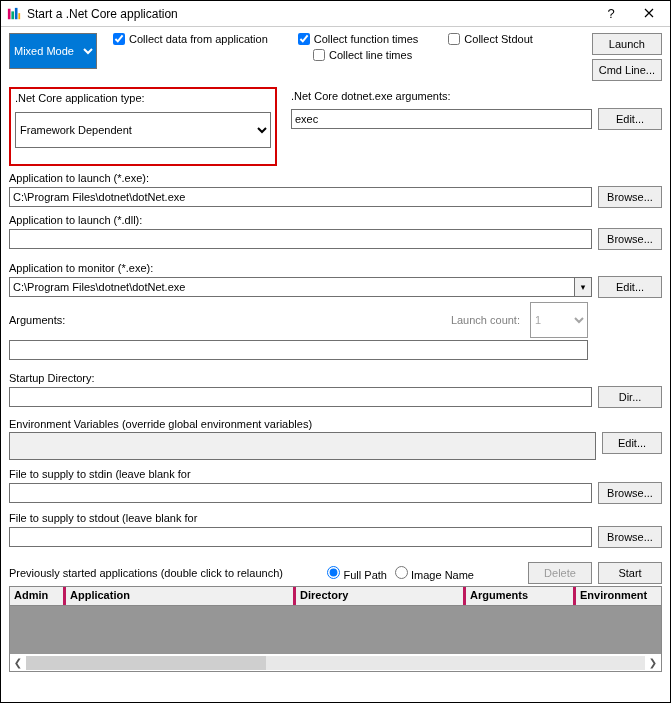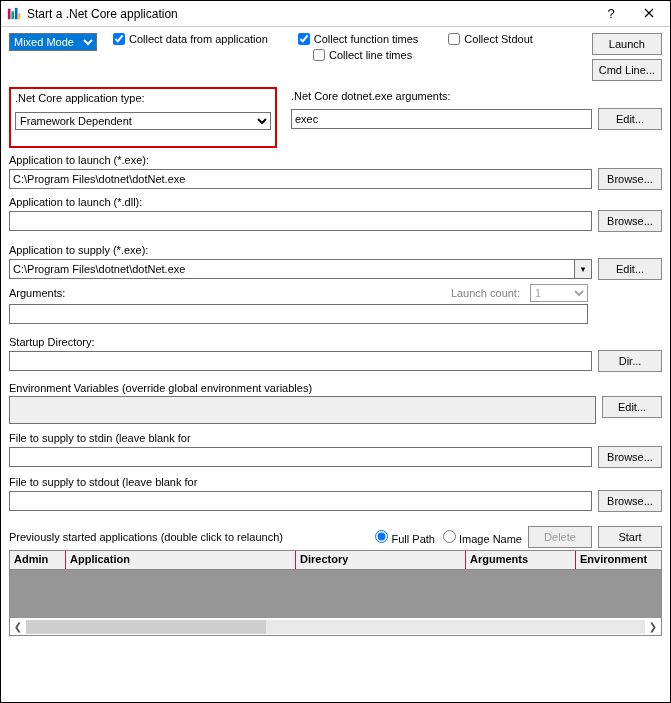--- a/index.html
+++ b/index.html
@@ -3,39 +3,39 @@
 <meta charset="utf-8">
 <style>
 * { box-sizing: border-box; margin: 0; padding: 0; }
 body { font-family: "Segoe UI", Tahoma, sans-serif; font-size: 11px; background: #fff; width: 671px; height: 703px; border: 1px solid #000; overflow: hidden; }
 .titlebar { display: flex; align-items: center; height: 26px; padding: 0 2px 0 6px; border-bottom: 1px solid #ccc; }
 .titlebar .icon { width: 14px; height: 14px; margin-right: 6px; }
 .titlebar .title { flex: 1; font-size: 12px; }
 .titlebar .btn { width: 38px; height: 24px; text-align: center; line-height: 24px; font-size: 13px; cursor: default; }
 .content { padding: 6px 8px; }
 .row { display: flex; align-items: center; gap: 6px; margin-bottom: 4px; }
-select { font-size: 11px; height: 18px; border: 1px solid #707070; background: #fff; }
+select { font-size: 11px; height: 36px; border: 1px solid #707070; background: #fff; }
 select.mode { background: #0078d7; color: #fff; width: 88px; font-weight: normal; }
 .chklabel { display: flex; align-items: center; gap: 4px; font-size: 11px; }
 input[type=checkbox] { width: 12px; height: 12px; }
 .btn-flat { height: 22px; font-size: 11px; padding: 0 6px; border: 1px solid #888; background: #efefef; min-width: 60px; cursor: default; }
-.btn-flat:disabled { color: #9a9a9a; }
+.btn-flat:disabled { color: #9a9a9a; margin-left: 48px; }
 .rightcol { margin-left: auto; display: flex; flex-direction: column; gap: 4px; align-items: stretch; }
 .section-label { font-size: 11px; margin-top: 6px; margin-bottom: 2px; }
 .inline-pair { display: flex; gap: 10px; align-items: flex-start; }
 .highlight-box { border: 2px solid #d40000; padding: 3px 4px 16px 4px; margin-right: 4px; }
 input[type=text] { font-size: 11px; height: 20px; border: 1px solid #707070; padding: 0 3px; width: 100%; background: #fff; }
 input[type=text]:disabled { background: #f0f0f0; color: #808080; }
 .field-row { display: flex; gap: 6px; align-items: center; margin-bottom: 2px; }
 .field-row .field { flex: 1; }
 .field-row .btn-flat { width: 64px; }
 textarea { font-size: 11px; border: 1px solid #707070; resize: none; width: 100%; height: 28px; background: #f0f0f0; overflow-y: scroll; }
 .radio-group { display: flex; align-items: center; gap: 8px; font-size: 11px; padding-left: 20px; }
 .table-head { display: flex; background: #f0f0f0; border: 1px solid #888; height: 20px; font-size: 11px; font-weight: bold; }
-.table-head > div { border-right: 1px solid #be185d; padding: 2px 4px; }
+.table-head > div { border-right: 3px solid #be185d; padding: 2px 4px; }
 .table-body { background: #969696; height: 48px; border-left: 1px solid #888; border-right: 1px solid #888; }
 .scrollrow { display: flex; align-items: center; border: 1px solid #888; border-top: none; height: 18px; background: #fff; }
 .scrollrow .arrow { width: 16px; text-align: center; font-size: 10px; color: #555; }
 .scrollrow .track { flex: 1; height: 14px; background: #e8e8e8; position: relative; }
 .scrollrow .thumb { position: absolute; left: 0; top: 0; height: 14px; width: 240px; background: #cfcfcf; }
 .lc-label { color: #808080; font-size: 11px; margin-left: auto; margin-right: 4px; }
 .lc-select { width: 58px; }
 .combo { display:flex; flex:1; }
 .combo input { flex:1; border-right:none; }
 .combo .drop { width:18px; height:20px; border:1px solid #707070; background:#efefef; text-align:center; font-size:9px; line-height:18px; }
@@ -109,21 +109,21 @@
     <input type="text" class="field" value="C:\Program Files\dotnet\dotNet.exe" style="">
     <button class="btn-flat">Browse...</button>
   </div>
 
   <div class="section-label">Application to launch (*.dll):</div>
   <div class="field-row">
     <input type="text" class="field" value="" style="">
     <button class="btn-flat">Browse...</button>
   </div>
 
-  <div class="section-label" style="margin-top:12px">Application to supply (*.exe):</div>
+  <div class="section-label" style="margin-top:12px">Application to monitor (*.exe):</div>
   <div class="field-row">
     <div class="combo">
       <input type="text" value="C:\Program Files\dotnet\dotNet.exe" style="">
       <div class="drop">▾</div>
     </div>
     <button class="btn-flat">Edit...</button>
   </div>
 
   <div class="field-row" style="margin-top:4px">
     <div class="section-label" style="margin:0">Arguments:</div>

